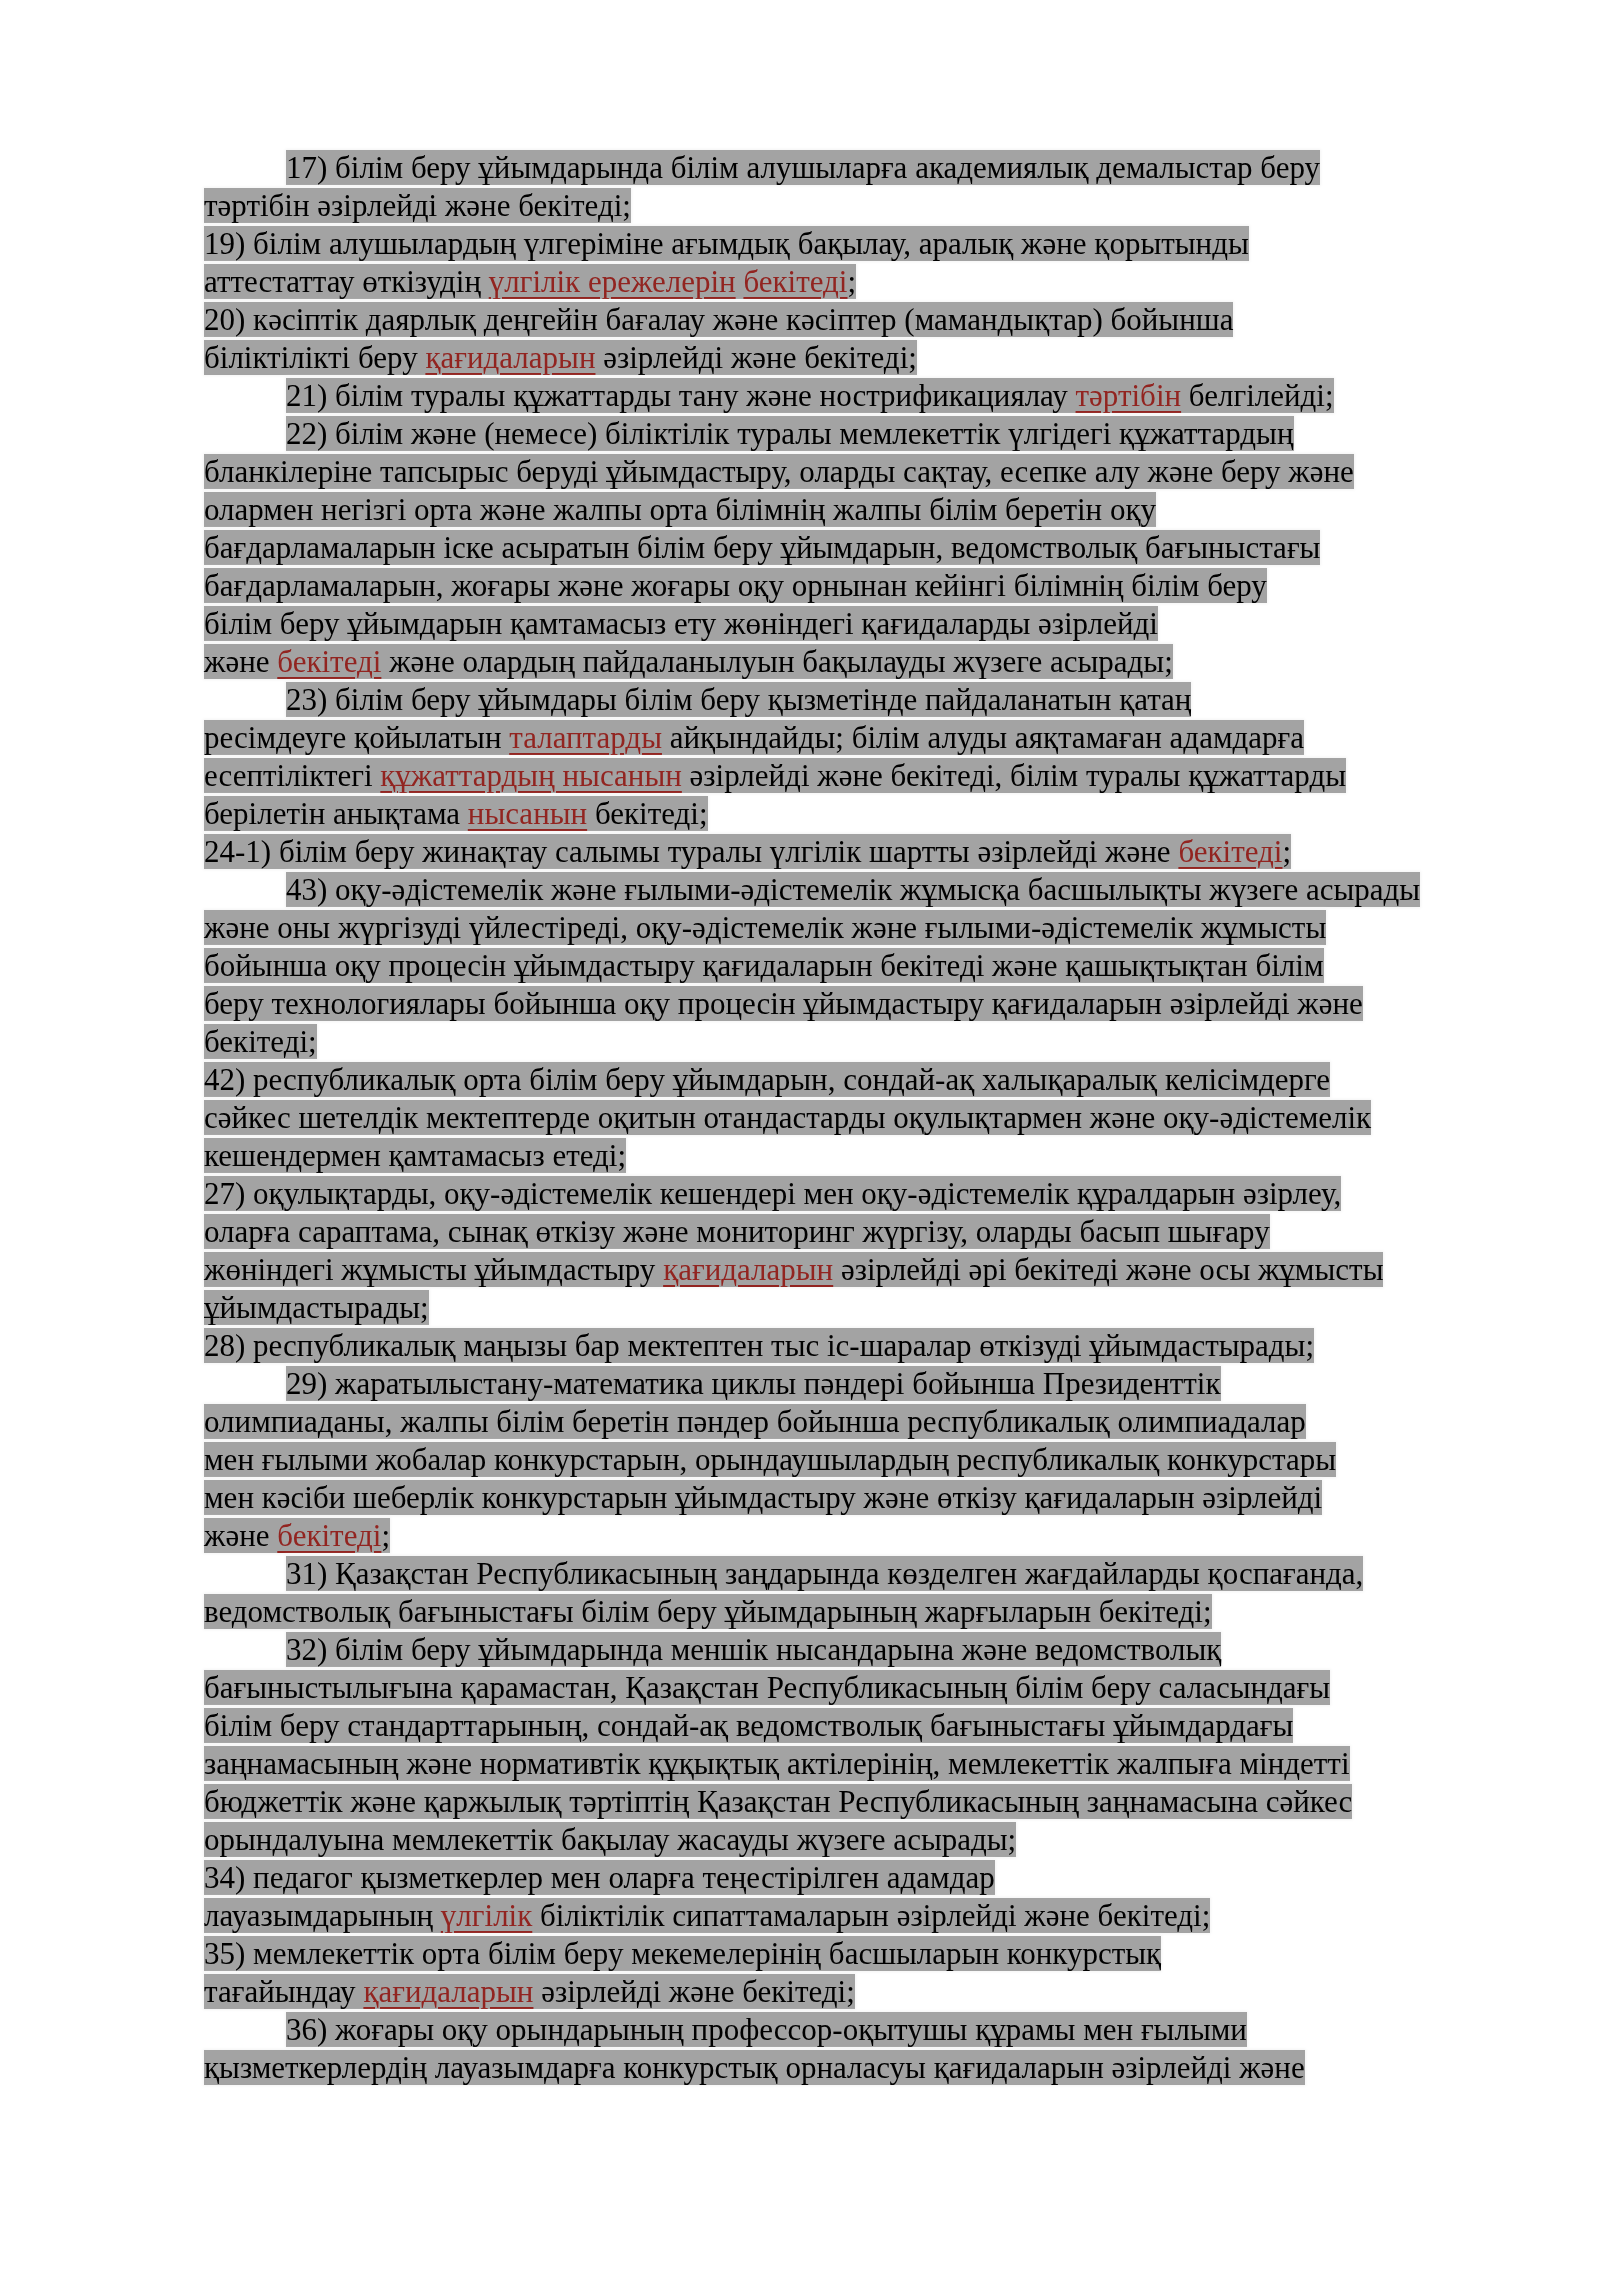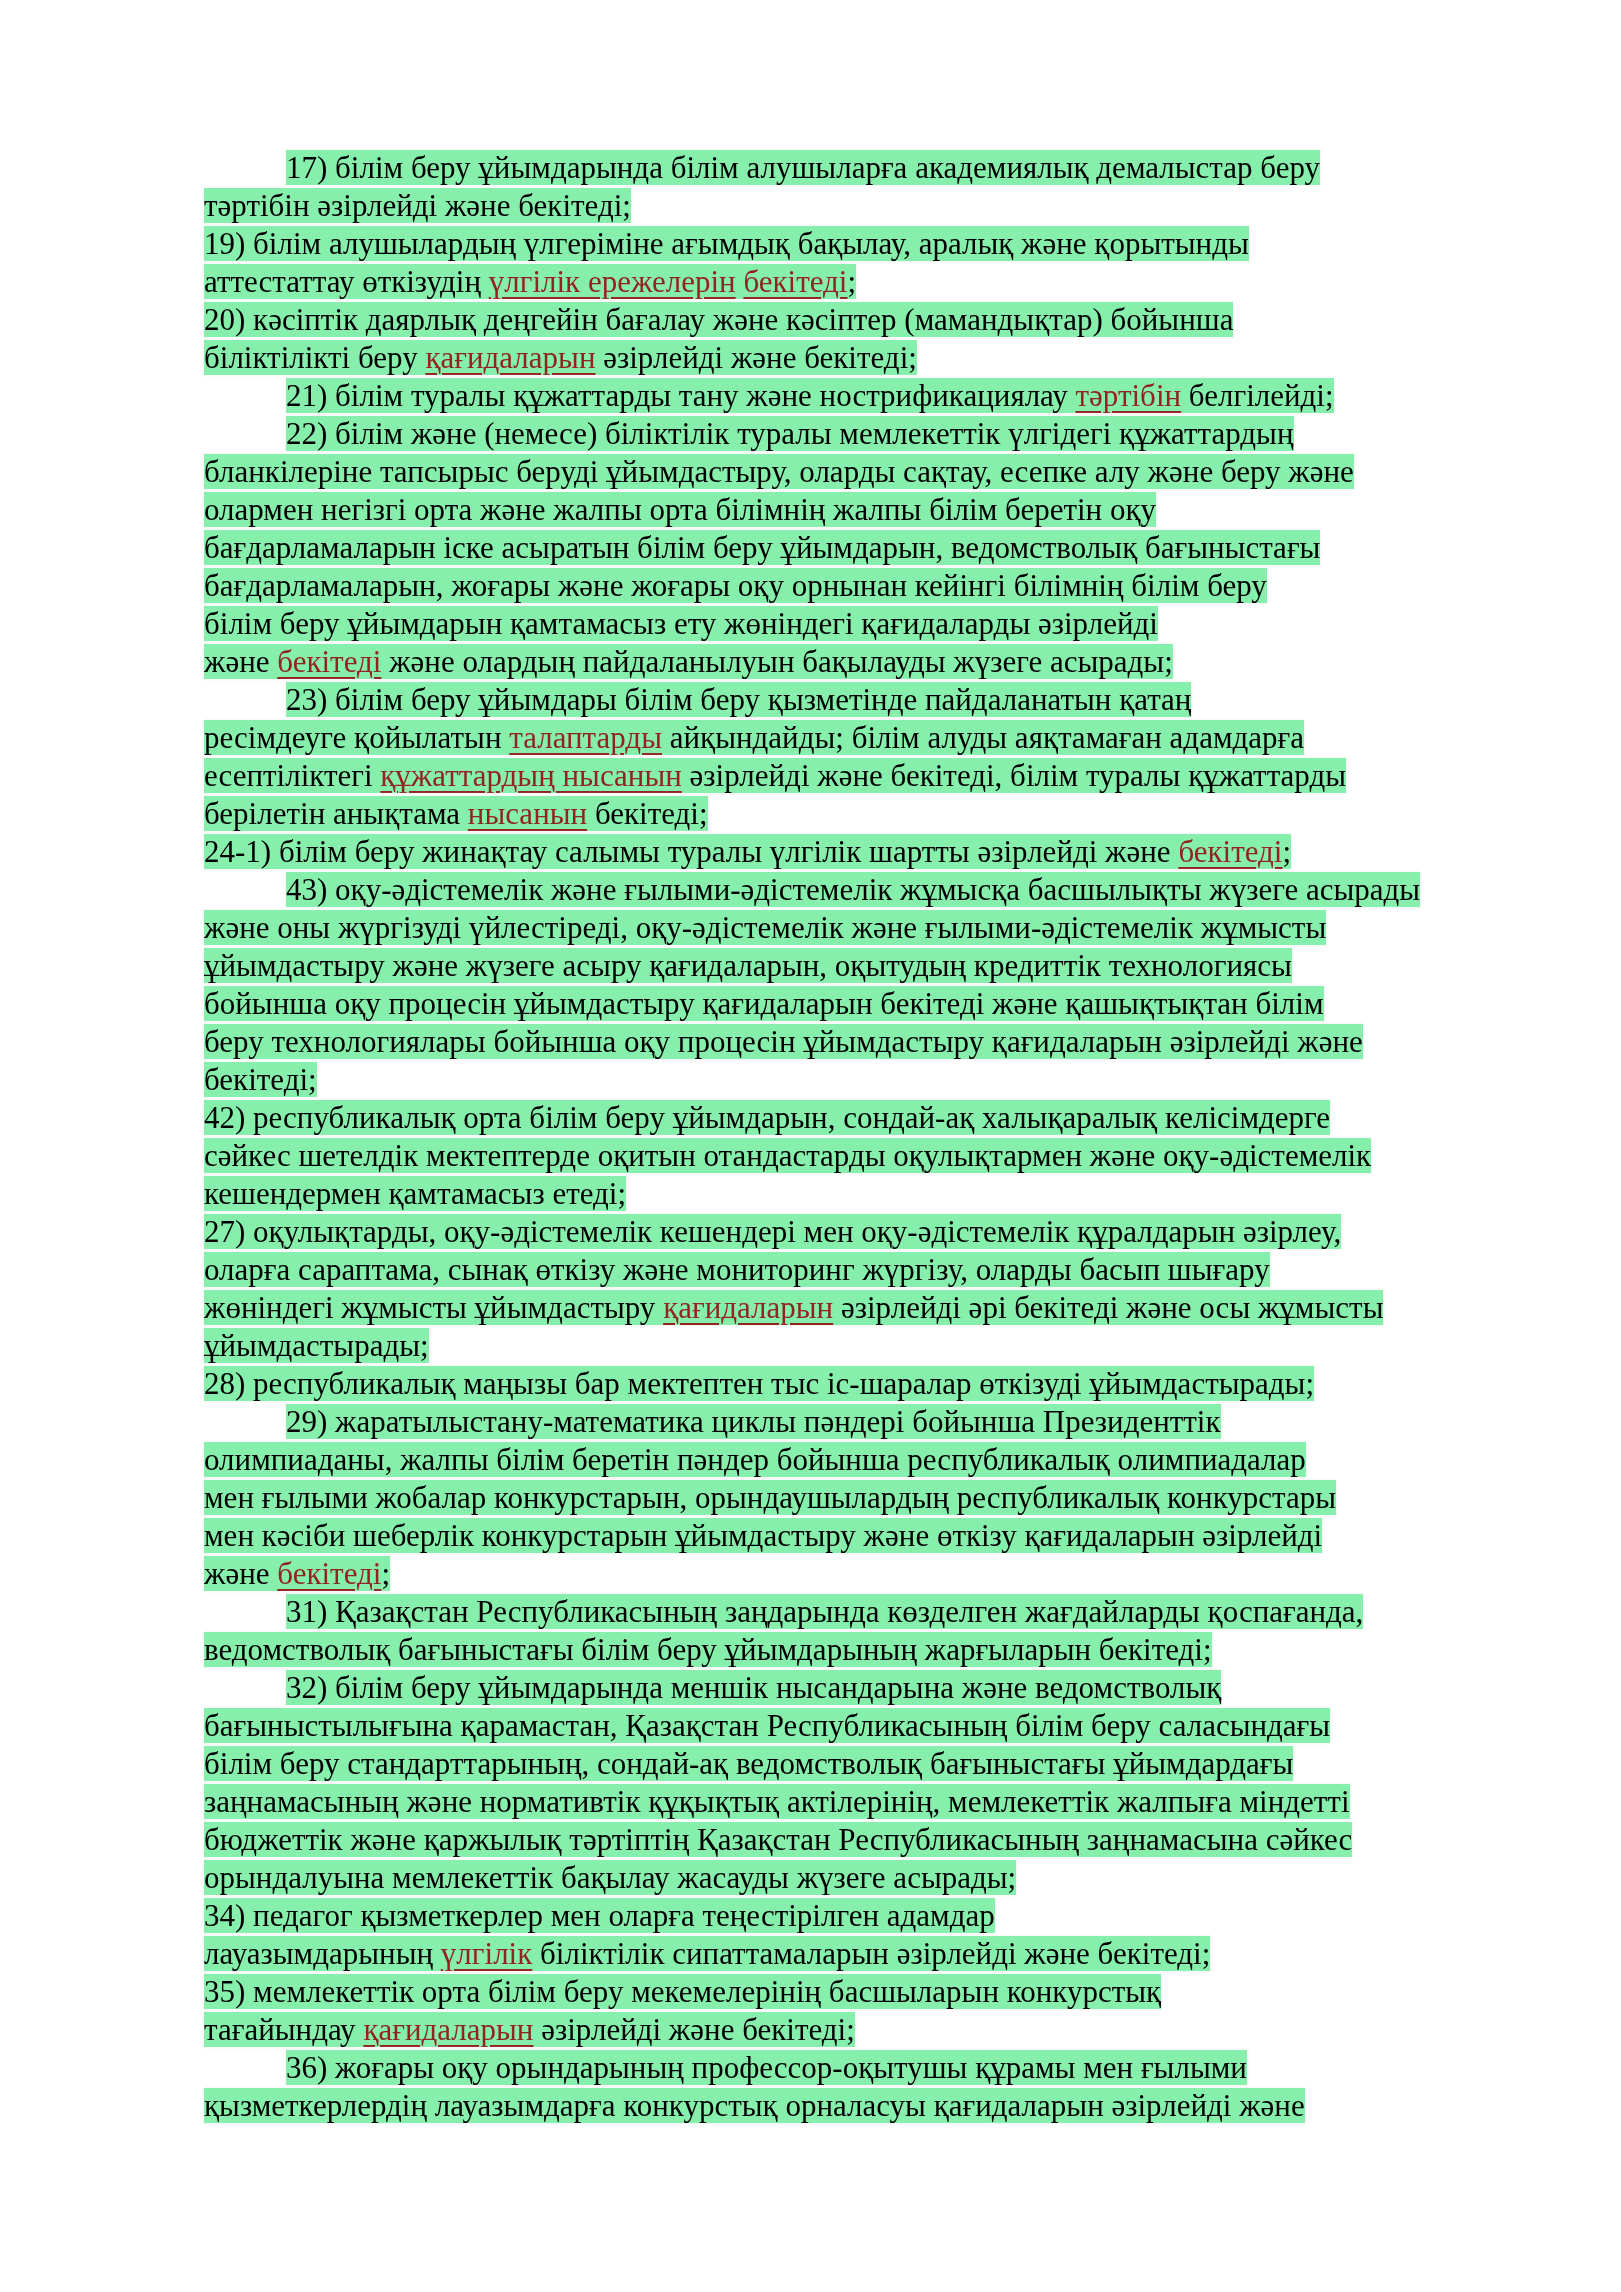--- a/index.html
+++ b/index.html
@@ -24,21 +24,21 @@
   .line {
     font-size: 31px;
     line-height: 38px;
     height: 38px;
     white-space: nowrap;
   }
   .line.indent {
     padding-left: 82px;
   }
   .band {
-    background: #86efac;
+    background: #a3a3a3;
     box-shadow: 0 0 2.9px 1px #f4f4f4;
   }
   .seg {
     color: var(--text-color, #000000);
   }
   .link {
     color: var(--link-color, #922420);
     text-decoration: underline;
     text-decoration-color: var(--link-color, #922420);
     text-decoration-thickness: 2px;
@@ -64,21 +64,20 @@
     <div class="line"><span class="band"><span class="seg">бағдарламаларын, жоғары және жоғары оқу орнынан кейінгі білімнің білім беру</span></span></div>
     <div class="line"><span class="band"><span class="seg">білім беру ұйымдарын қамтамасыз ету жөніндегі қағидаларды әзірлейді</span></span></div>
     <div class="line"><span class="band"><span class="seg">және </span><span class="link">бекітеді</span><span class="seg"> және олардың пайдаланылуын бақылауды жүзеге асырады;</span></span></div>
     <div class="line indent"><span class="band"><span class="seg">23) білім беру ұйымдары білім беру қызметінде пайдаланатын қатаң</span></span></div>
     <div class="line"><span class="band"><span class="seg">ресімдеуге қойылатын </span><span class="link">талаптарды</span><span class="seg"> айқындайды; білім алуды аяқтамаған адамдарға</span></span></div>
     <div class="line"><span class="band"><span class="seg">есептіліктегі </span><span class="link">құжаттардың нысанын</span><span class="seg"> әзірлейді және бекітеді, білім туралы құжаттарды</span></span></div>
     <div class="line"><span class="band"><span class="seg">берілетін анықтама </span><span class="link">нысанын</span><span class="seg"> бекітеді;</span></span></div>
     <div class="line"><span class="band"><span class="seg">24-1) білім беру жинақтау салымы туралы үлгілік шартты әзірлейді және </span><span class="link">бекітеді</span><span class="seg">;</span></span></div>
     <div class="line indent"><span class="band"><span class="seg">43) оқу-әдістемелік және ғылыми-әдістемелік жұмысқа басшылықты жүзеге асырады</span></span></div>
     <div class="line"><span class="band"><span class="seg">және оны жүргізуді үйлестіреді, оқу-әдістемелік және ғылыми-әдістемелік жұмысты</span></span></div>
-    <div class="line"><span class="band"><span class="seg">ұйымдастыру және жүзеге асыру қағидаларын, оқытудың кредиттік технологиясы</span></span></div>
     <div class="line"><span class="band"><span class="seg">бойынша оқу процесін ұйымдастыру қағидаларын бекітеді және қашықтықтан білім</span></span></div>
     <div class="line"><span class="band"><span class="seg">беру технологиялары бойынша оқу процесін ұйымдастыру қағидаларын әзірлейді және</span></span></div>
     <div class="line"><span class="band"><span class="seg">бекітеді;</span></span></div>
     <div class="line"><span class="band"><span class="seg">42) республикалық орта білім беру ұйымдарын, сондай-ақ халықаралық келісімдерге</span></span></div>
     <div class="line"><span class="band"><span class="seg">сәйкес шетелдік мектептерде оқитын отандастарды оқулықтармен және оқу-әдістемелік</span></span></div>
     <div class="line"><span class="band"><span class="seg">кешендермен қамтамасыз етеді;</span></span></div>
     <div class="line"><span class="band"><span class="seg">27) оқулықтарды, оқу-әдістемелік кешендері мен оқу-әдістемелік құралдарын әзірлеу,</span></span></div>
     <div class="line"><span class="band"><span class="seg">оларға сараптама, сынақ өткізу және мониторинг жүргізу, оларды басып шығару</span></span></div>
     <div class="line"><span class="band"><span class="seg">жөніндегі жұмысты ұйымдастыру </span><span class="link">қағидаларын</span><span class="seg"> әзірлейді әрі бекітеді және осы жұмысты</span></span></div>
     <div class="line"><span class="band"><span class="seg">ұйымдастырады;</span></span></div>

